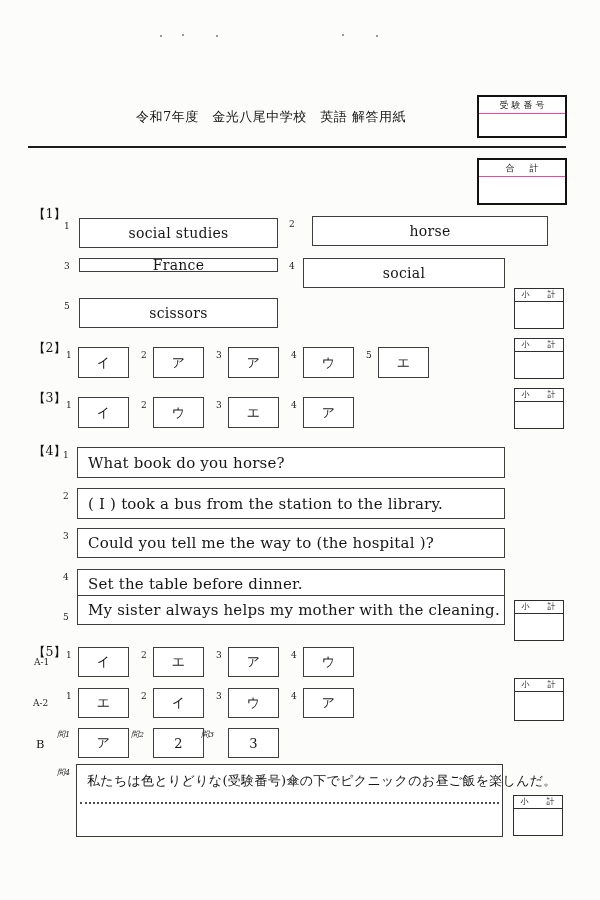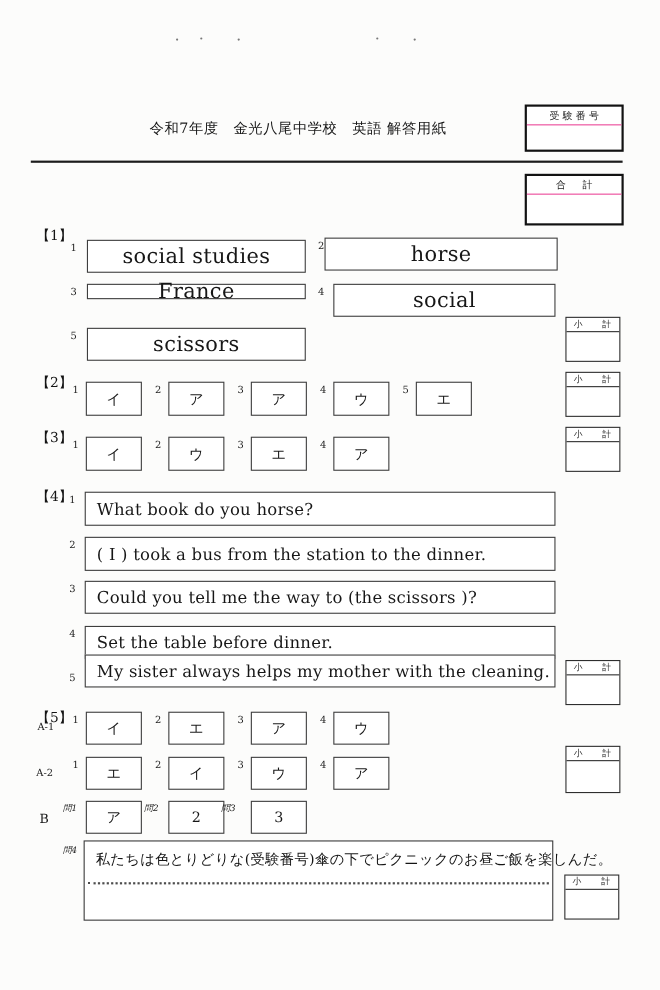--- a/index.html
+++ b/index.html
@@ -16,21 +16,21 @@
   .big{position:absolute; left:477px; width:90px; border:2.4px solid #121212; background:#fff; box-sizing:border-box;}
   .big .lbl{border-bottom:1px solid #ec4899; text-align:center; font-size:9px; letter-spacing:3px; color:#1d1d1d; padding:2px 0 1px 3px;}
   
   .sec{position:absolute; font-size:12.5px; color:#141414;}
   .mini{position:absolute; font-size:9px; color:#232323;}
   .tiny{position:absolute; font-size:8px; color:#232323;font-style:italic;}
   
   .bx{position:absolute; border:1.3px solid #3e3e3e; background:#fff; box-sizing:border-box;
       display:flex; align-items:center; justify-content:center; color:#161616;}
   .kat{font-size:13px;}
-  .word{font-size:19px; letter-spacing:0.3px;}
+  .word{font-size:14px; letter-spacing:0.3px;}
   .sent{justify-content:flex-start; padding-left:10px; font-size:15px; letter-spacing:0.2px;}
   
   .sub{position:absolute; width:50px; height:41px; border:1.4px solid #2e2e2e; background:#fff; box-sizing:border-box;}
   .sub .lbl{height:12px; border-bottom:1.2px solid #2e2e2e; font-size:8px; letter-spacing:5px;
             text-align:center; line-height:12px; color:#1d1d1d; padding-left:4px; overflow:hidden;}
   
   .q4box{position:absolute; left:76px; top:764px; width:427px; height:73px; border:1.4px solid #3a3a3a;
          background:#fff; box-sizing:border-box;}
   .q4box .jp{position:absolute; left:10px; top:7px; font-size:13px; letter-spacing:0.3px; color:#151515; white-space:nowrap;}
   .q4box .dots{position:absolute; left:3px; right:3px; top:37px; border-top:2px dotted #4d4d4d;}
@@ -58,21 +58,21 @@
     <div class="lbl">合　計</div>
   </div>
 
   <div class="sec" style="left:33px;top:206px">【1】</div>
 
   <div class="mini" style="left:64px;top:221px">1</div>
   <div class="bx word" style="left:79px;top:218px;width:199px;height:30px">
       <span>social studies</span>
     </div>
   <div class="mini" style="left:289px;top:219px">2</div>
-  <div class="bx word" style="left:295px;top:216px;width:212px;height:30px">
+  <div class="bx word" style="left:312px;top:216px;width:236px;height:30px">
       <span>horse</span>
     </div>
 
   <div class="mini" style="left:64px;top:261px">3</div>
   <div class="bx word" style="left:79px;top:258px;width:199px;height:14px">
       <span>France</span>
     </div>
   <div class="mini" style="left:289px;top:261px">4</div>
   <div class="bx word" style="left:303px;top:258px;width:202px;height:30px">
       <span>social</span>
@@ -139,26 +139,26 @@
 
   <div class="sec" style="left:33px;top:443px">【4】</div>
 
   <div class="mini" style="left:63px;top:450px">1</div>
   <div class="bx sent" style="left:77px;top:447px;width:428px;height:31px">
       <span>What book do you horse?</span>
     </div>
 
   <div class="mini" style="left:63px;top:491px">2</div>
   <div class="bx sent" style="left:77px;top:488px;width:428px;height:31px">
-      <span>( I )  took a bus from the station to the dinner.</span>
+      <span>( I )  took a bus from the station to the library.</span>
     </div>
 
   <div class="mini" style="left:63px;top:531px">3</div>
   <div class="bx sent" style="left:77px;top:528px;width:428px;height:30px">
-      <span>Could you tell me the way to  (the scissors )?</span>
+      <span>Could you tell me the way to  (the hospital )?</span>
     </div>
 
   <div class="mini" style="left:63px;top:572px">4</div>
   <div class="bx sent" style="left:77px;top:569px;width:428px;height:30px">
       <span>Set the table before dinner.</span>
     </div>
 
   <div class="mini" style="left:63px;top:612px">5</div>
   <div class="bx sent" style="left:77px;top:595px;width:428px;height:30px">
       <span>My sister always helps my mother with the cleaning.</span>

